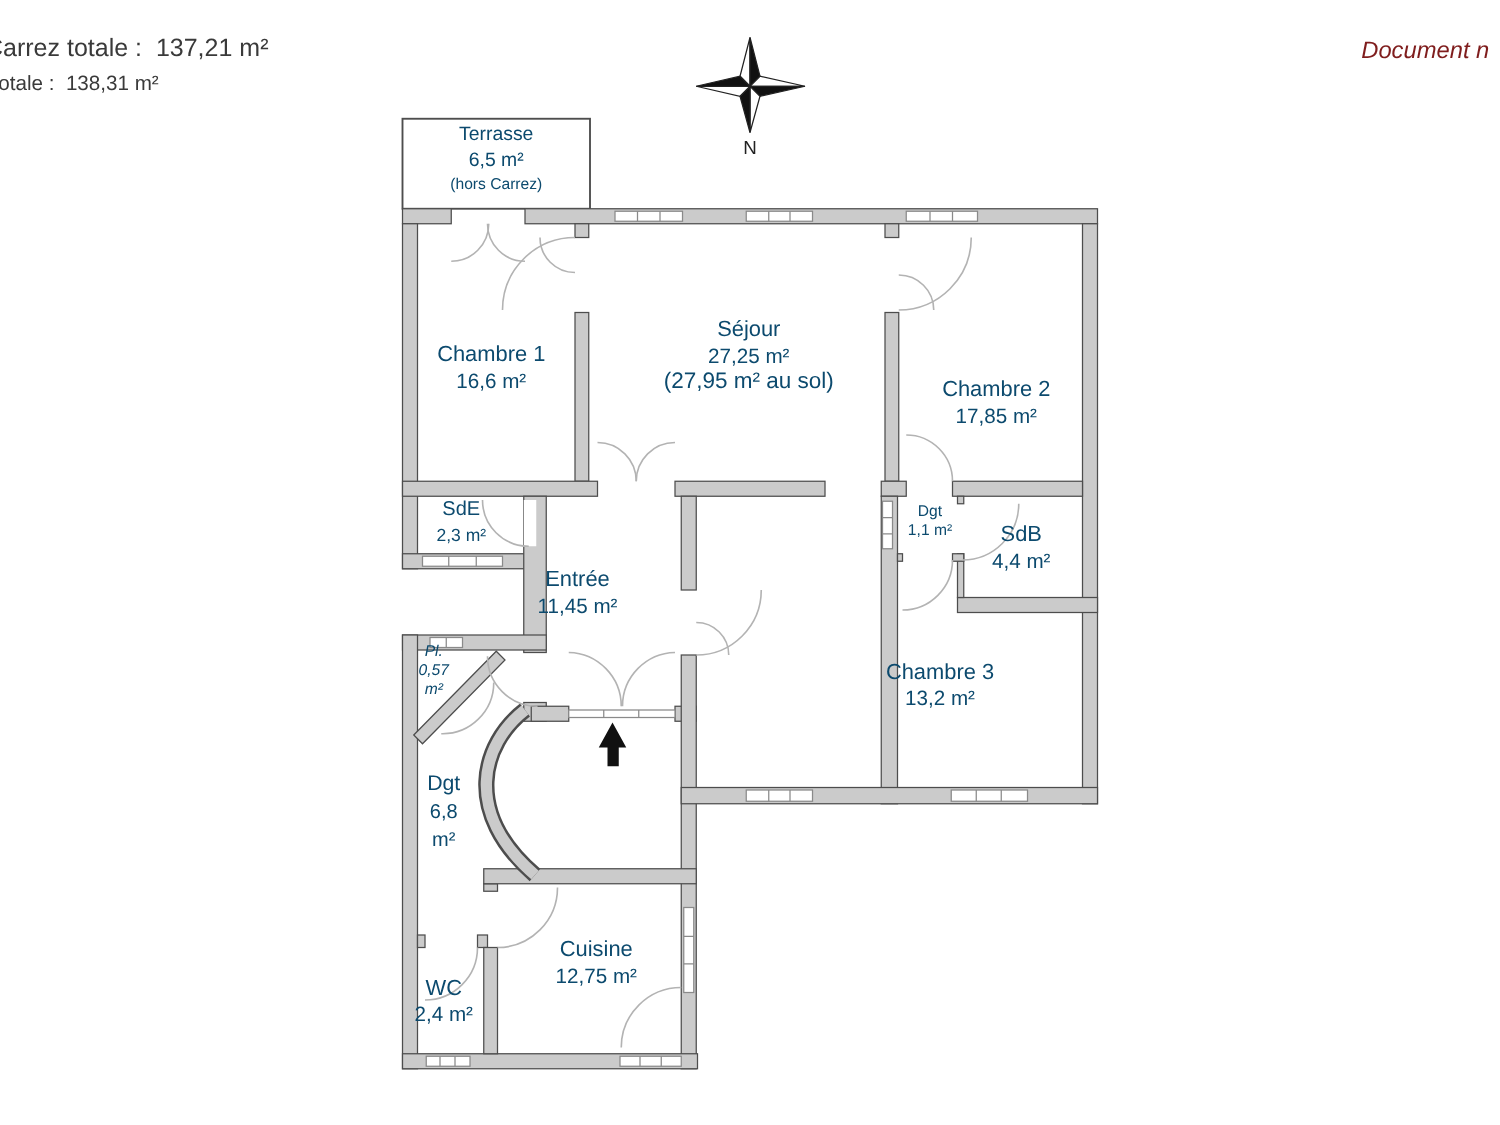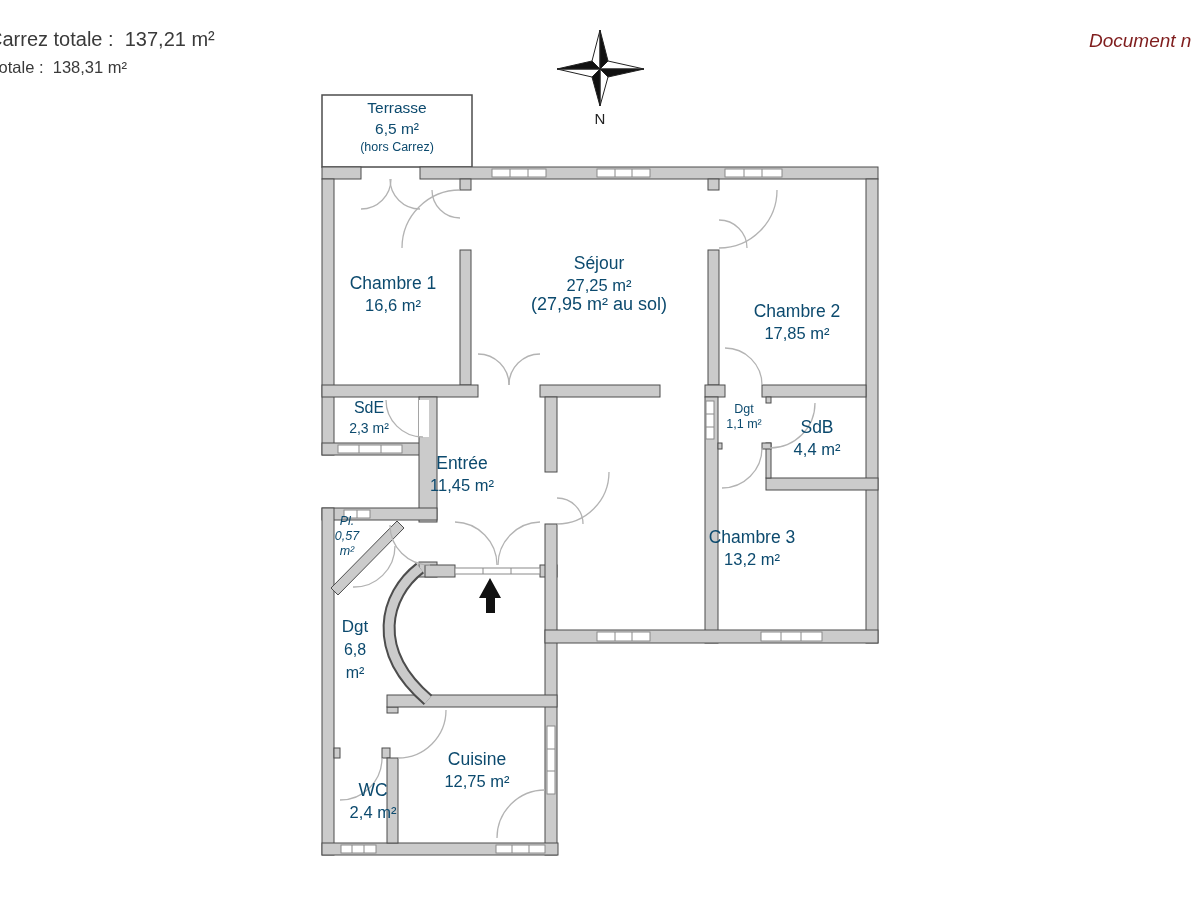--- a/index.html
+++ b/index.html
@@ -190,21 +190,21 @@
     <div class="rarea">0,57</div>
     <div class="runit">m²</div>
   </div>
 
   <div class="lbl lbl-dgt2" style="left:355px;top:615px;">
     <div class="rname">Dgt</div>
     <div class="rarea">6,8</div>
     <div class="runit">m²</div>
   </div>
 
-  <div class="lbl" style="left:355px;top:779px;margin-left:18px;">
+  <div class="lbl" style="left:355px;top:779px;">
     <div class="rname">WC</div>
     <div class="rarea">2,4 m²</div>
   </div>
 
   <div class="lbl" style="left:477px;top:748px;">
     <div class="rname">Cuisine</div>
     <div class="rarea">12,75 m²</div>
   </div>
 
 </div>

